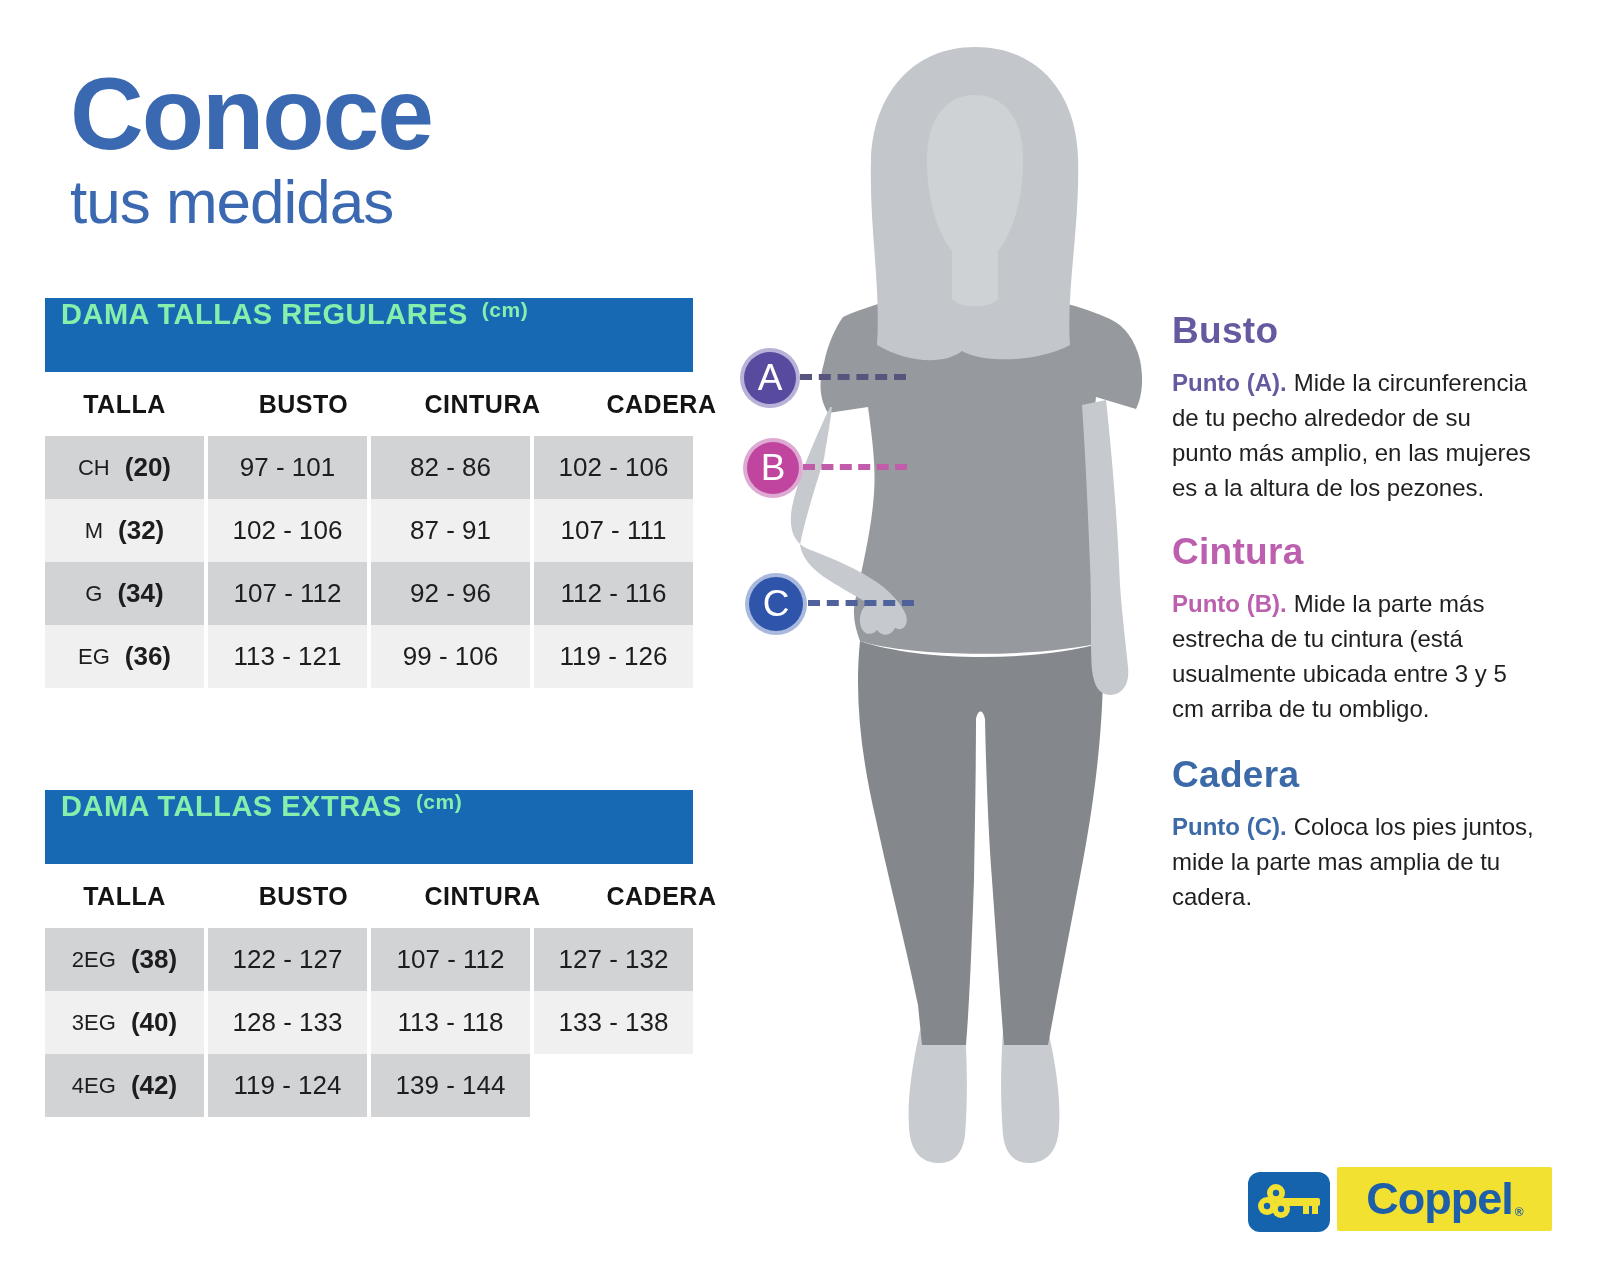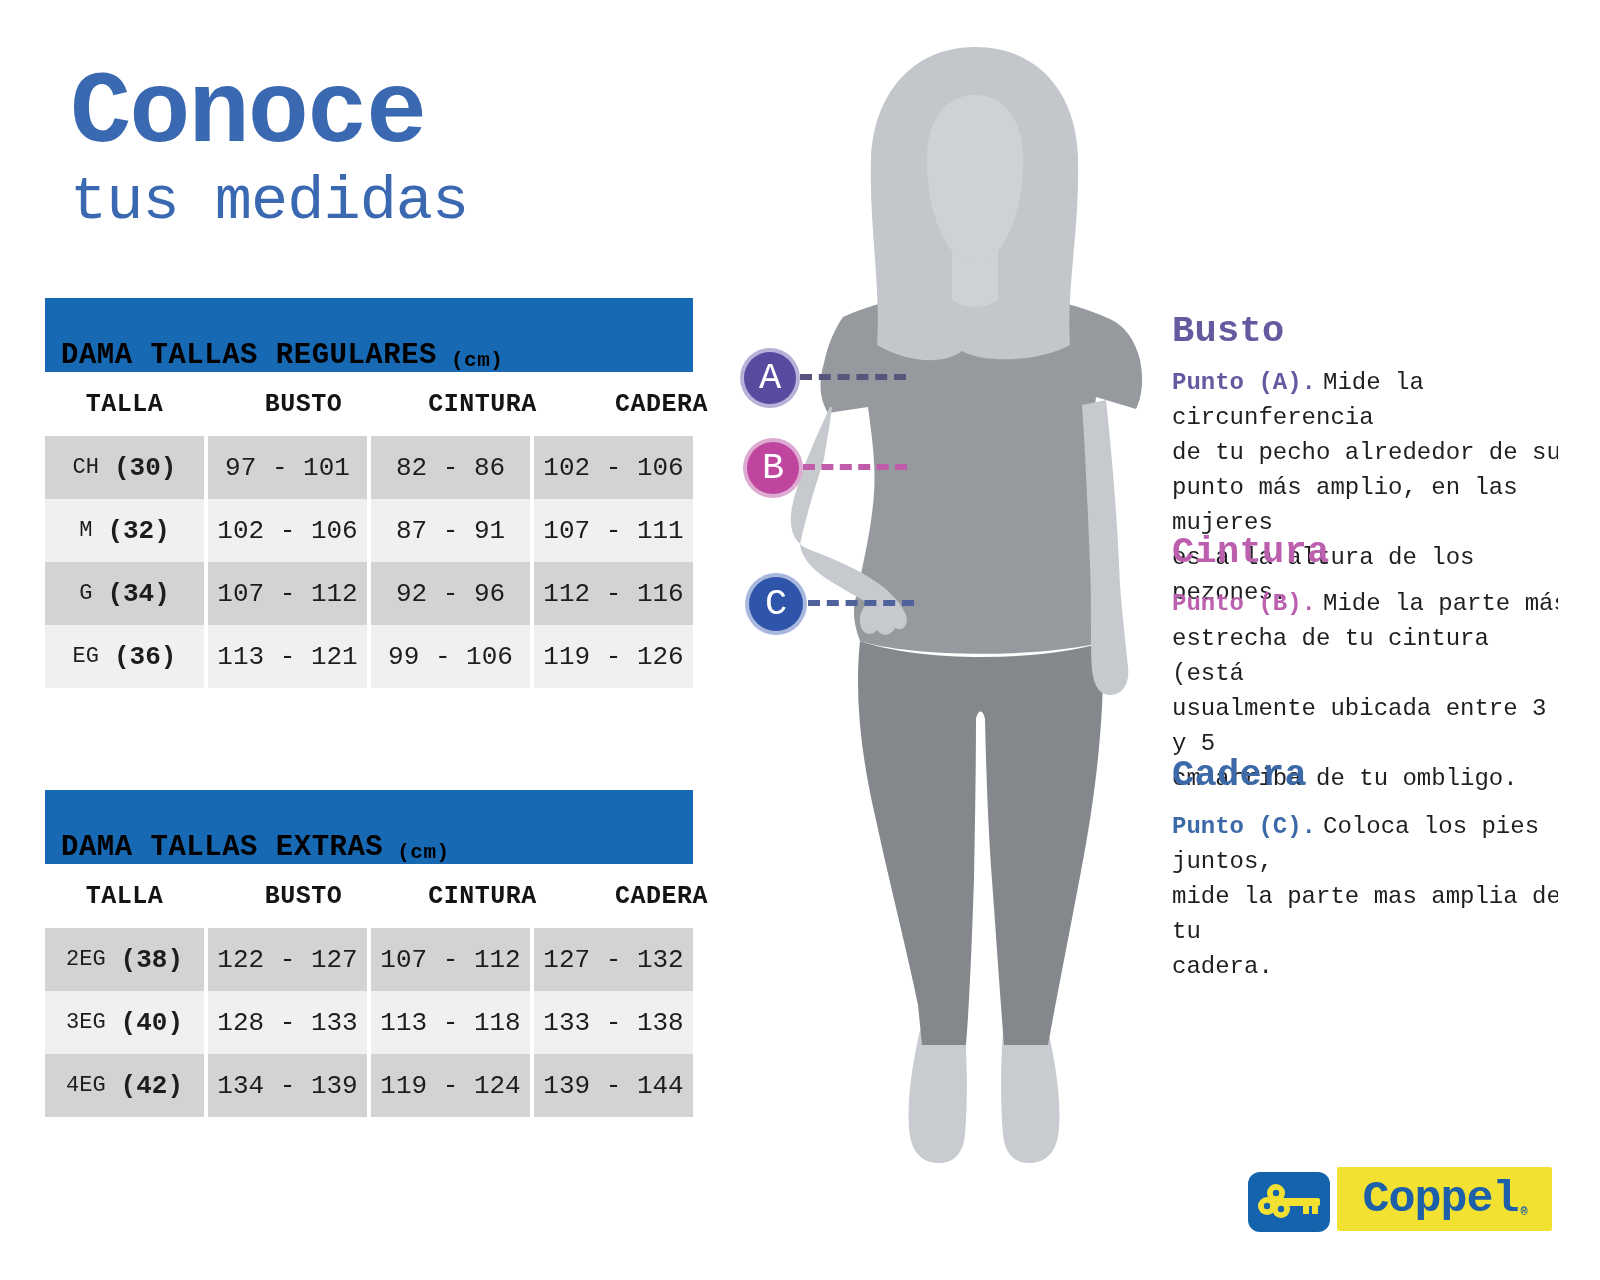--- a/index.html
+++ b/index.html
@@ -1,28 +1,28 @@
 <!DOCTYPE html>
 <html><head>
 <meta charset="utf-8">
 <style>
   html,body{margin:0;padding:0;background:#ffffff;}
   .page{position:relative;width:1558px;height:1280px;background:#ffffff;overflow:hidden;
-        font-family:Liberation Mono, monospace;}
+        font-family:Liberation Sans, sans-serif;}
 
   
   .title{position:absolute;left:70px;top:62px;color:#3a69b1;line-height:1.02;}
   .title .t1{font-size:102px;font-weight:700;letter-spacing:-2px;}
   .title .t2{font-size:62px;font-weight:300;letter-spacing:-1px;margin-top:4px;}
 
   
   .size-table{position:absolute;left:45px;width:648px;}
   .size-table.t-reg{top:298px;}
   .size-table.t-ext{top:790px;}
-  .banner{height:74px;background:#1769b4;color:#000000;display:flex;align-items:flex-end;
+  .banner{height:74px;background:#1769b4;color:#86efac;display:flex;align-items:flex-start;
           padding-left:16px;box-sizing:border-box;font-weight:700;font-size:29px;letter-spacing:.5px;}
   .banner .unit{font-size:21px;margin-left:14px;font-weight:700;}
   .cols{display:grid;grid-template-columns:159px 159px 159px 159px;column-gap:20px;height:64px;
         align-items:center;}
   .cols span{text-align:center;font-weight:700;font-size:25px;color:#141414;letter-spacing:.5px;}
   .trow{display:grid;grid-template-columns:159px 159px 159px 159px;column-gap:4px;height:63px;}
   .trow .cell{display:flex;align-items:center;justify-content:center;font-size:26px;color:#1d1d1f;}
   .trow.dark .cell{background:#d2d3d4;}
   .trow.light .cell{background:#f0f0f1;}
   .cell .sz{font-size:22px;margin-right:15px;}
@@ -75,21 +75,21 @@
     </div>
     <div class="cols">
       <span>TALLA</span>
       <span>BUSTO</span>
       <span>CINTURA</span>
       <span>CADERA</span>
     </div>
     <div class="trow dark">
       <div class="cell">
           <span class="sz">CH</span>
-          <span class="sznum">(30)</span>
+          <span class="sznum">(20)</span>
         </div>
       <div class="cell">97 - 101</div>
       <div class="cell">82 - 86</div>
       <div class="cell">102 - 106</div>
     </div>
     <div class="trow light">
       <div class="cell">
           <span class="sz">M</span>
           <span class="sznum">(32)</span>
         </div>
@@ -144,21 +144,20 @@
         </div>
       <div class="cell">128 - 133</div>
       <div class="cell">113 - 118</div>
       <div class="cell">133 - 138</div>
     </div>
     <div class="trow dark">
       <div class="cell">
           <span class="sz">4EG</span>
           <span class="sznum">(42)</span>
         </div>
-      <div class="cell">134 - 139</div>
       <div class="cell">119 - 124</div>
       <div class="cell">139 - 144</div>
     </div>
   </div>
 
   <svg class="figure" viewBox="0 0 440 1125" width="440" height="1125">
 
     <path fill="#c8cbcf" d="M180,985 C172,1020 167,1055 169,1082 C170,1105 180,1117 197,1118 C213,1119 223,1109 225,1090 C228,1055 227,1015 225,985 Z"></path>
     <path fill="#c8cbcf" d="M263,985 C261,1015 260,1055 263,1090 C265,1109 275,1119 291,1118 C308,1117 318,1105 319,1082 C321,1055 316,1020 308,985 Z"></path>
 

